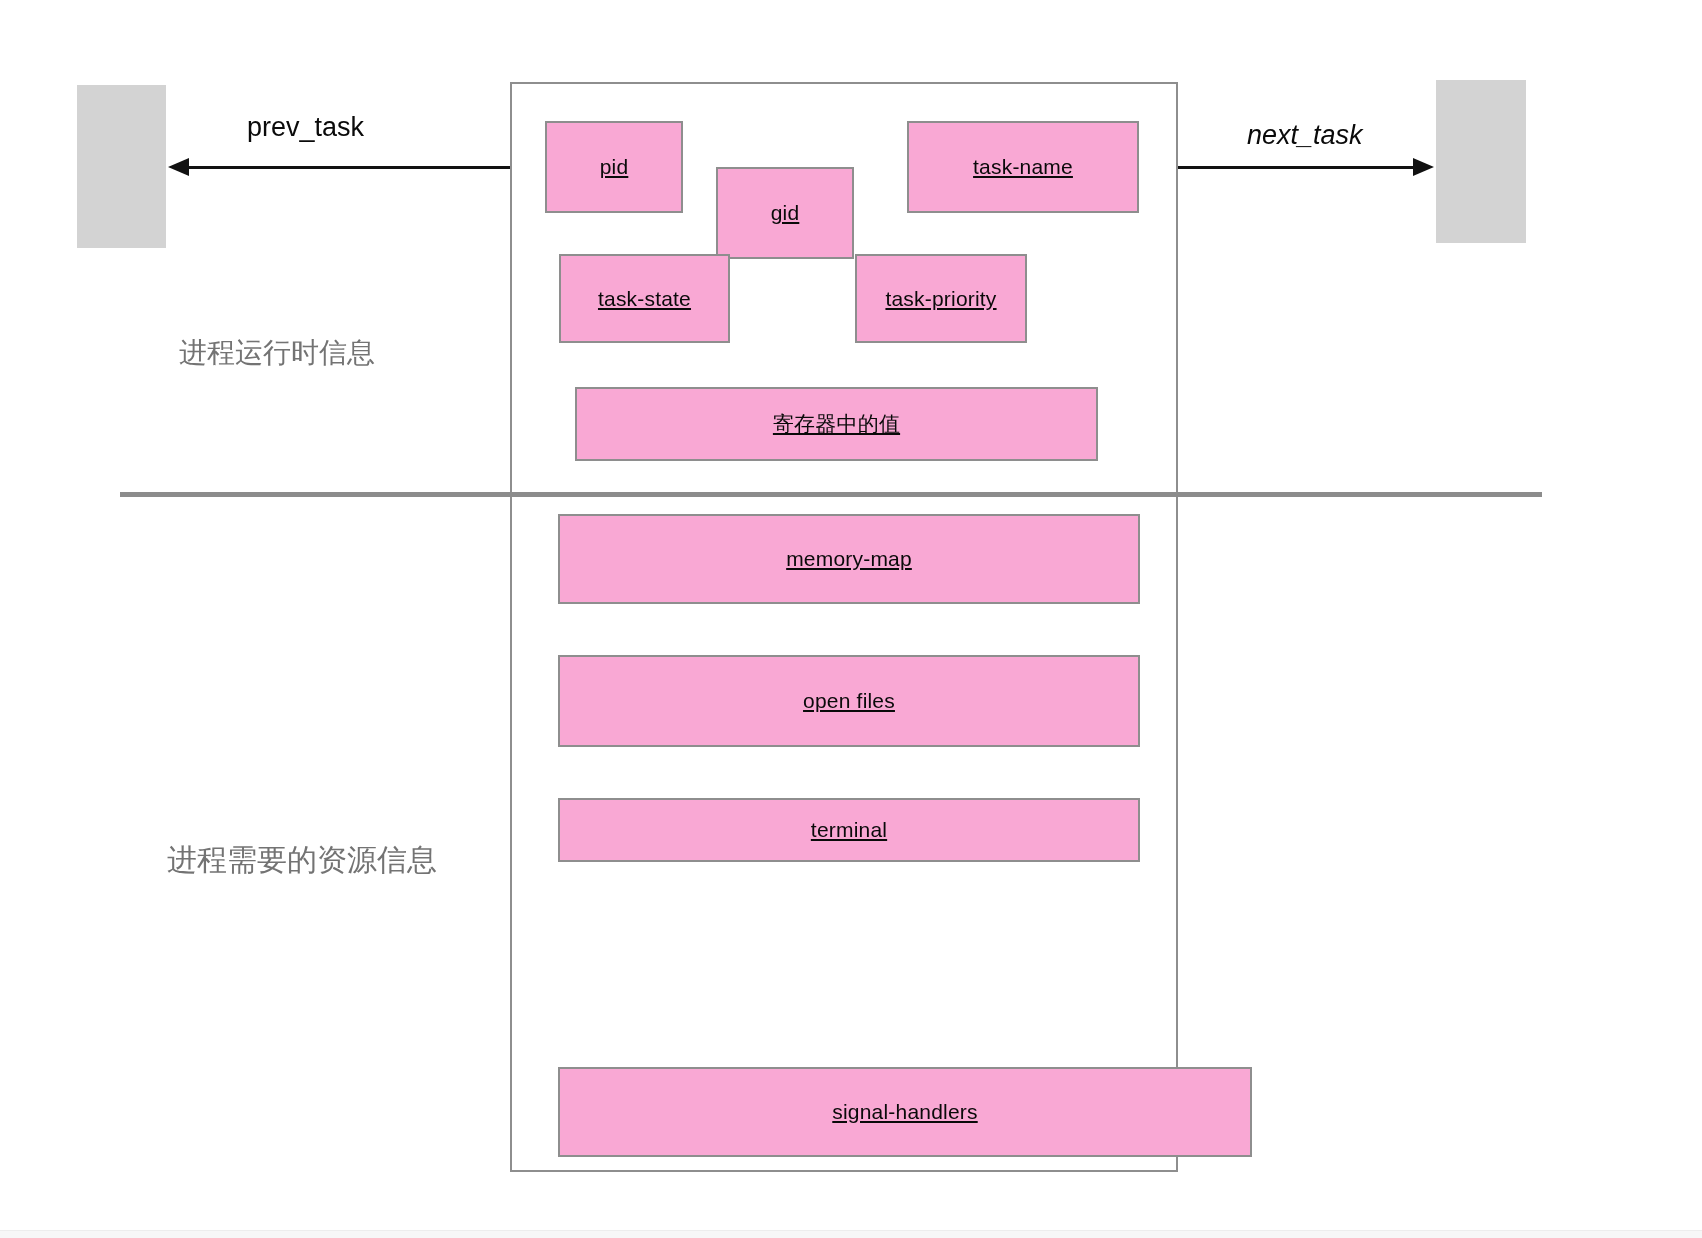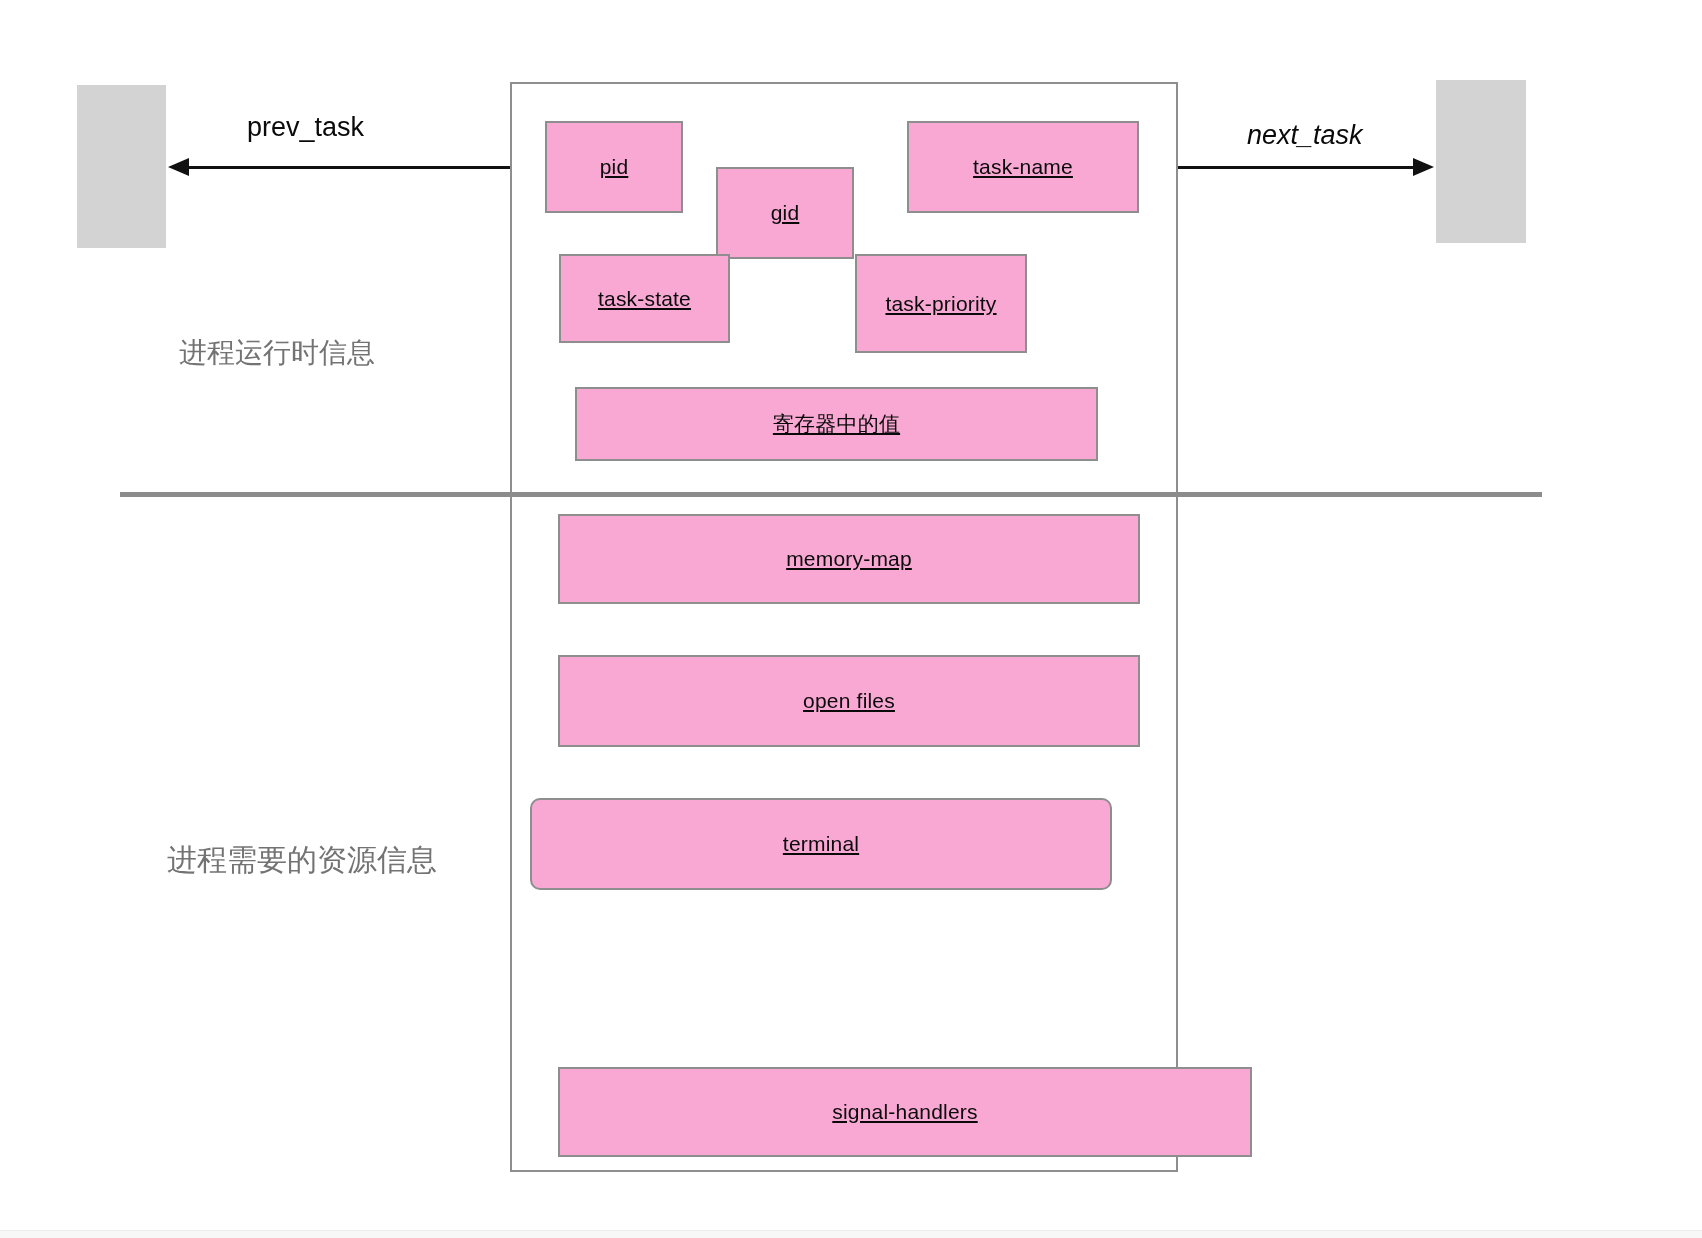--- a/index.html
+++ b/index.html
@@ -99,26 +99,26 @@
   <div class="side-label" style="left:179px; top:334px; font-size:28px;">进程运行时信息</div>
   <div class="side-label" style="left:167px; top:840px; font-size:30px;">进程需要的资源信息</div>
 
   <div class="container-box"></div>
 
   <div class="field-box" style="left:545px; top:121px; width:138px; height:92px;">pid</div>
   <div class="field-box" style="left:716px; top:121px; width:138px; height:92px;margin-top:46px;">gid</div>
   <div class="field-box" style="left:907px; top:121px; width:232px; height:92px;">task-name</div>
 
   <div class="field-box" style="left:559px; top:254px; width:171px; height:89px;">task-state</div>
-  <div class="field-box" style="left:855px; top:254px; width:172px; height:99px;">task-priority</div>
+  <div class="field-box" style="left:855px; top:254px; width:172px; height:89px;">task-priority</div>
 
   <div class="field-box" style="left:575px; top:387px; width:523px; height:74px;">寄存器中的值</div>
 
   <div class="divider"></div>
 
   <div class="field-box" style="left:558px; top:514px; width:582px; height:90px;">memory-map</div>
   <div class="field-box" style="left:558px; top:655px; width:582px; height:92px;">open files</div>
-  <div class="field-box" style="left:530px; top:798px; width:582px; height:92px;border-radius:10px;">terminal</div>
+  <div class="field-box" style="left:558px; top:798px; width:582px; height:64px;">terminal</div>
   <div class="field-box" style="left:558px; top:1067px; width:694px; height:90px;">signal-handlers</div>
 
   <div class="bottom-strip"></div>
 
 </div>
 
 </body></html>

